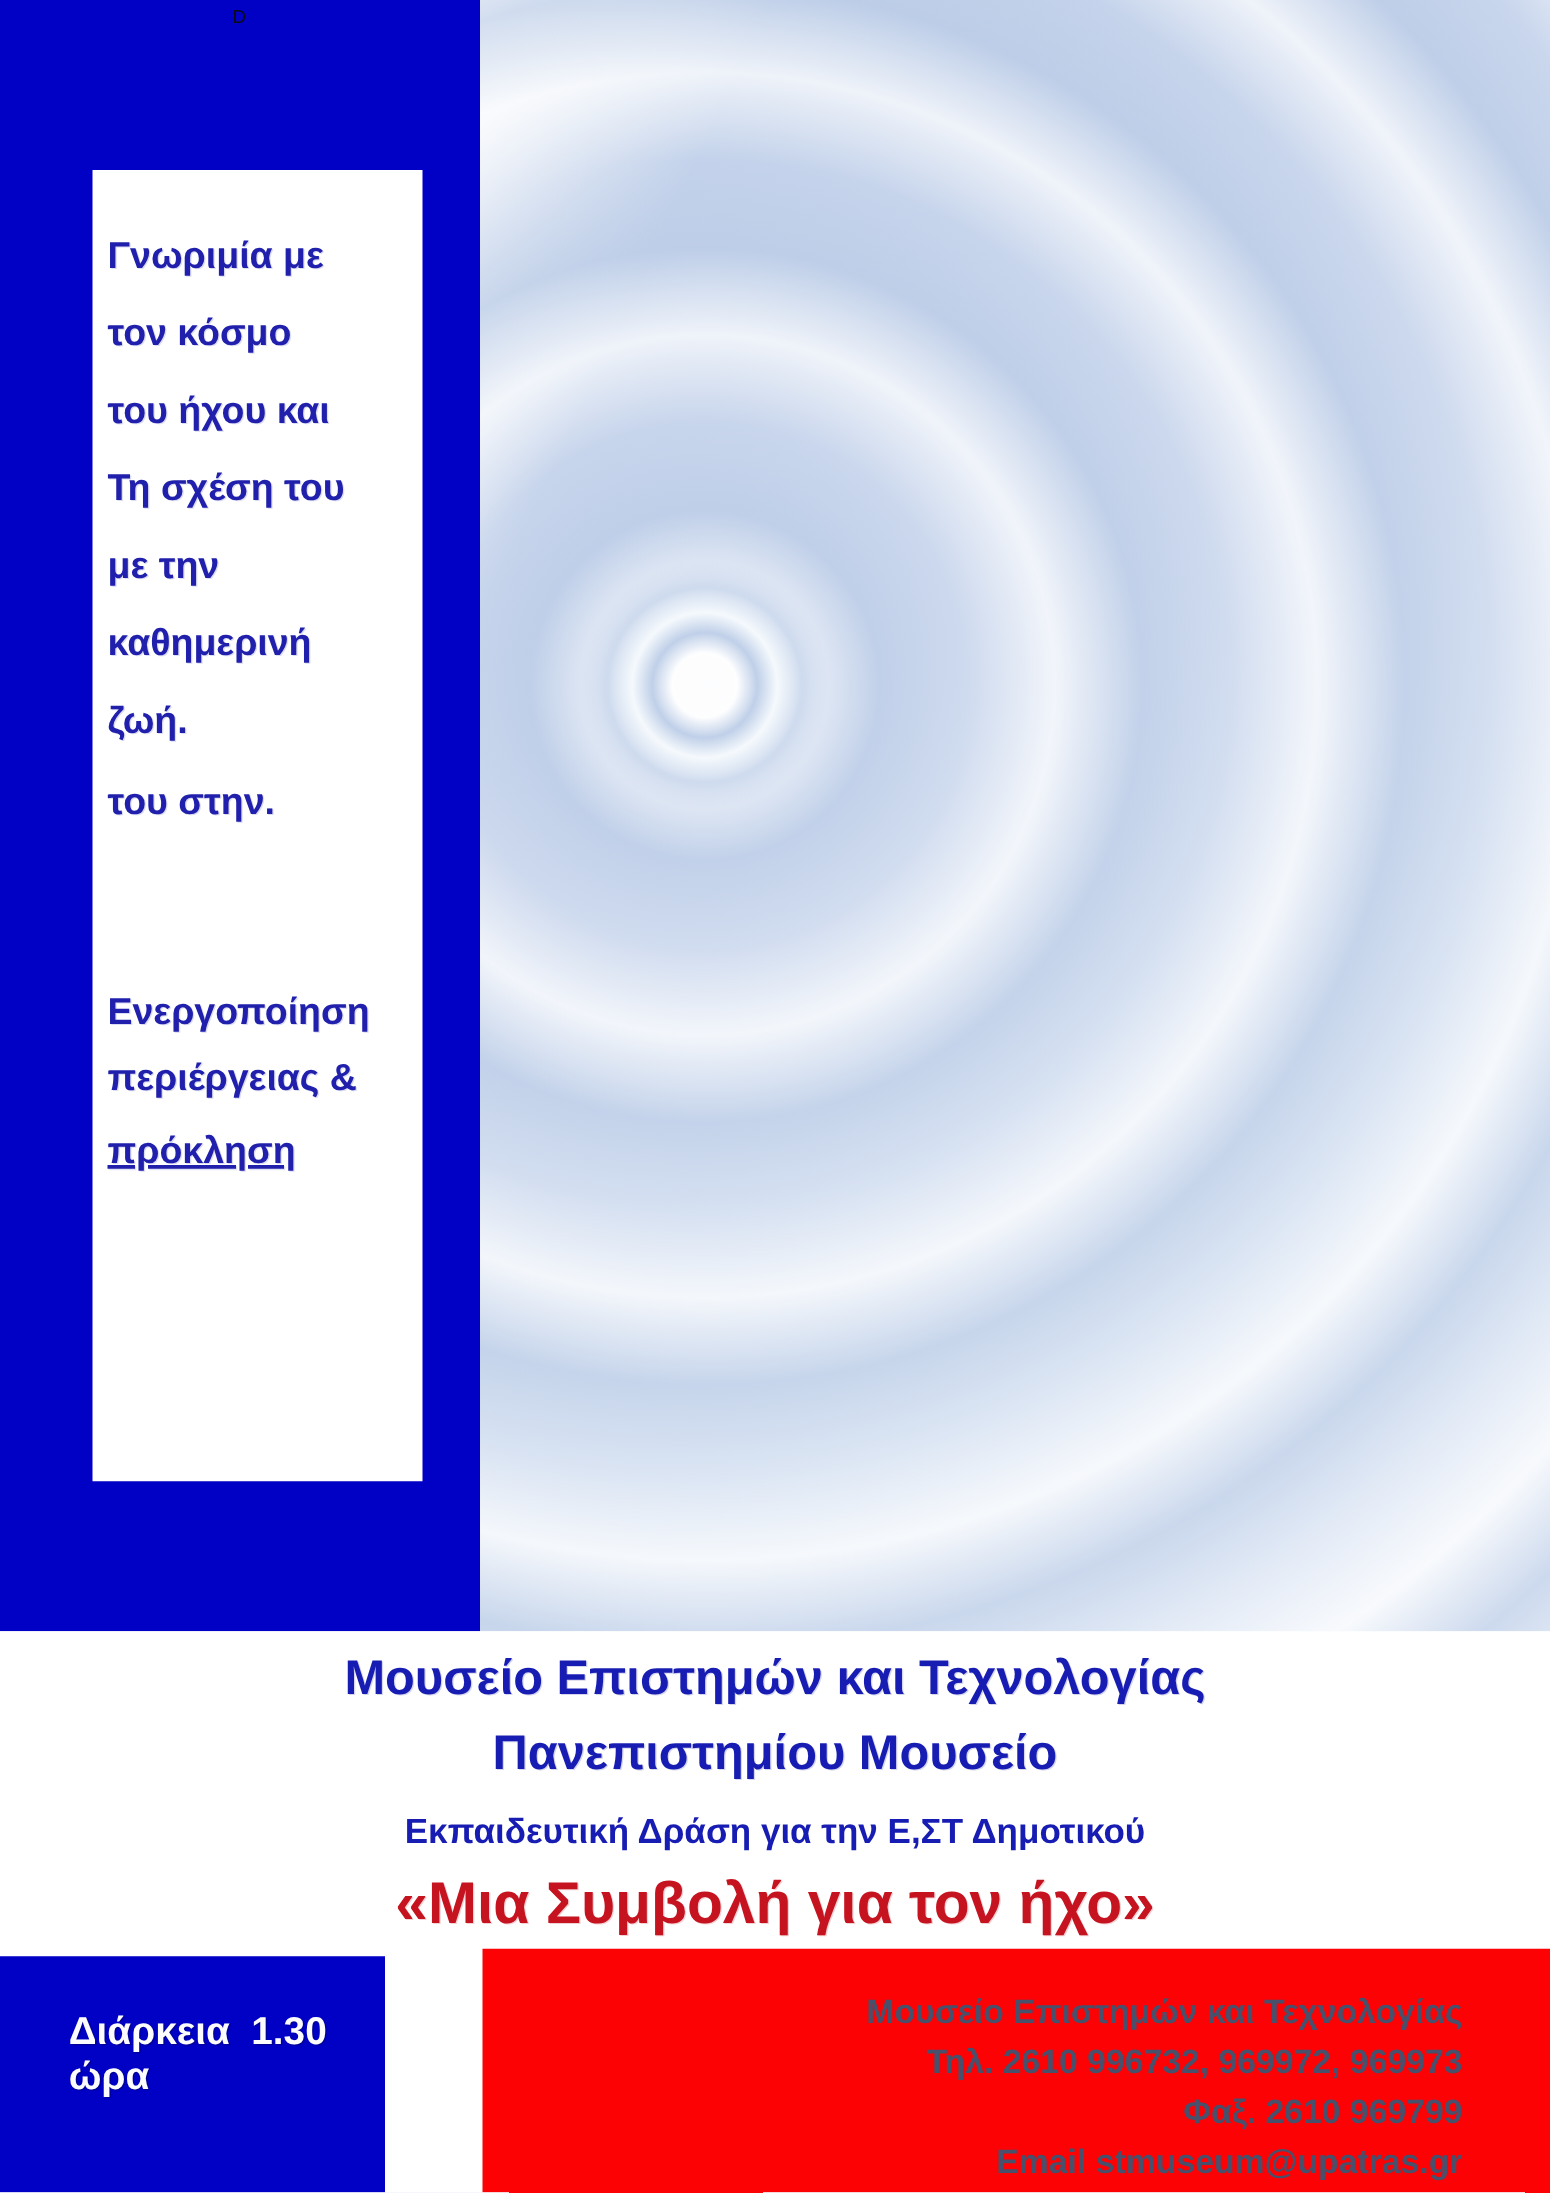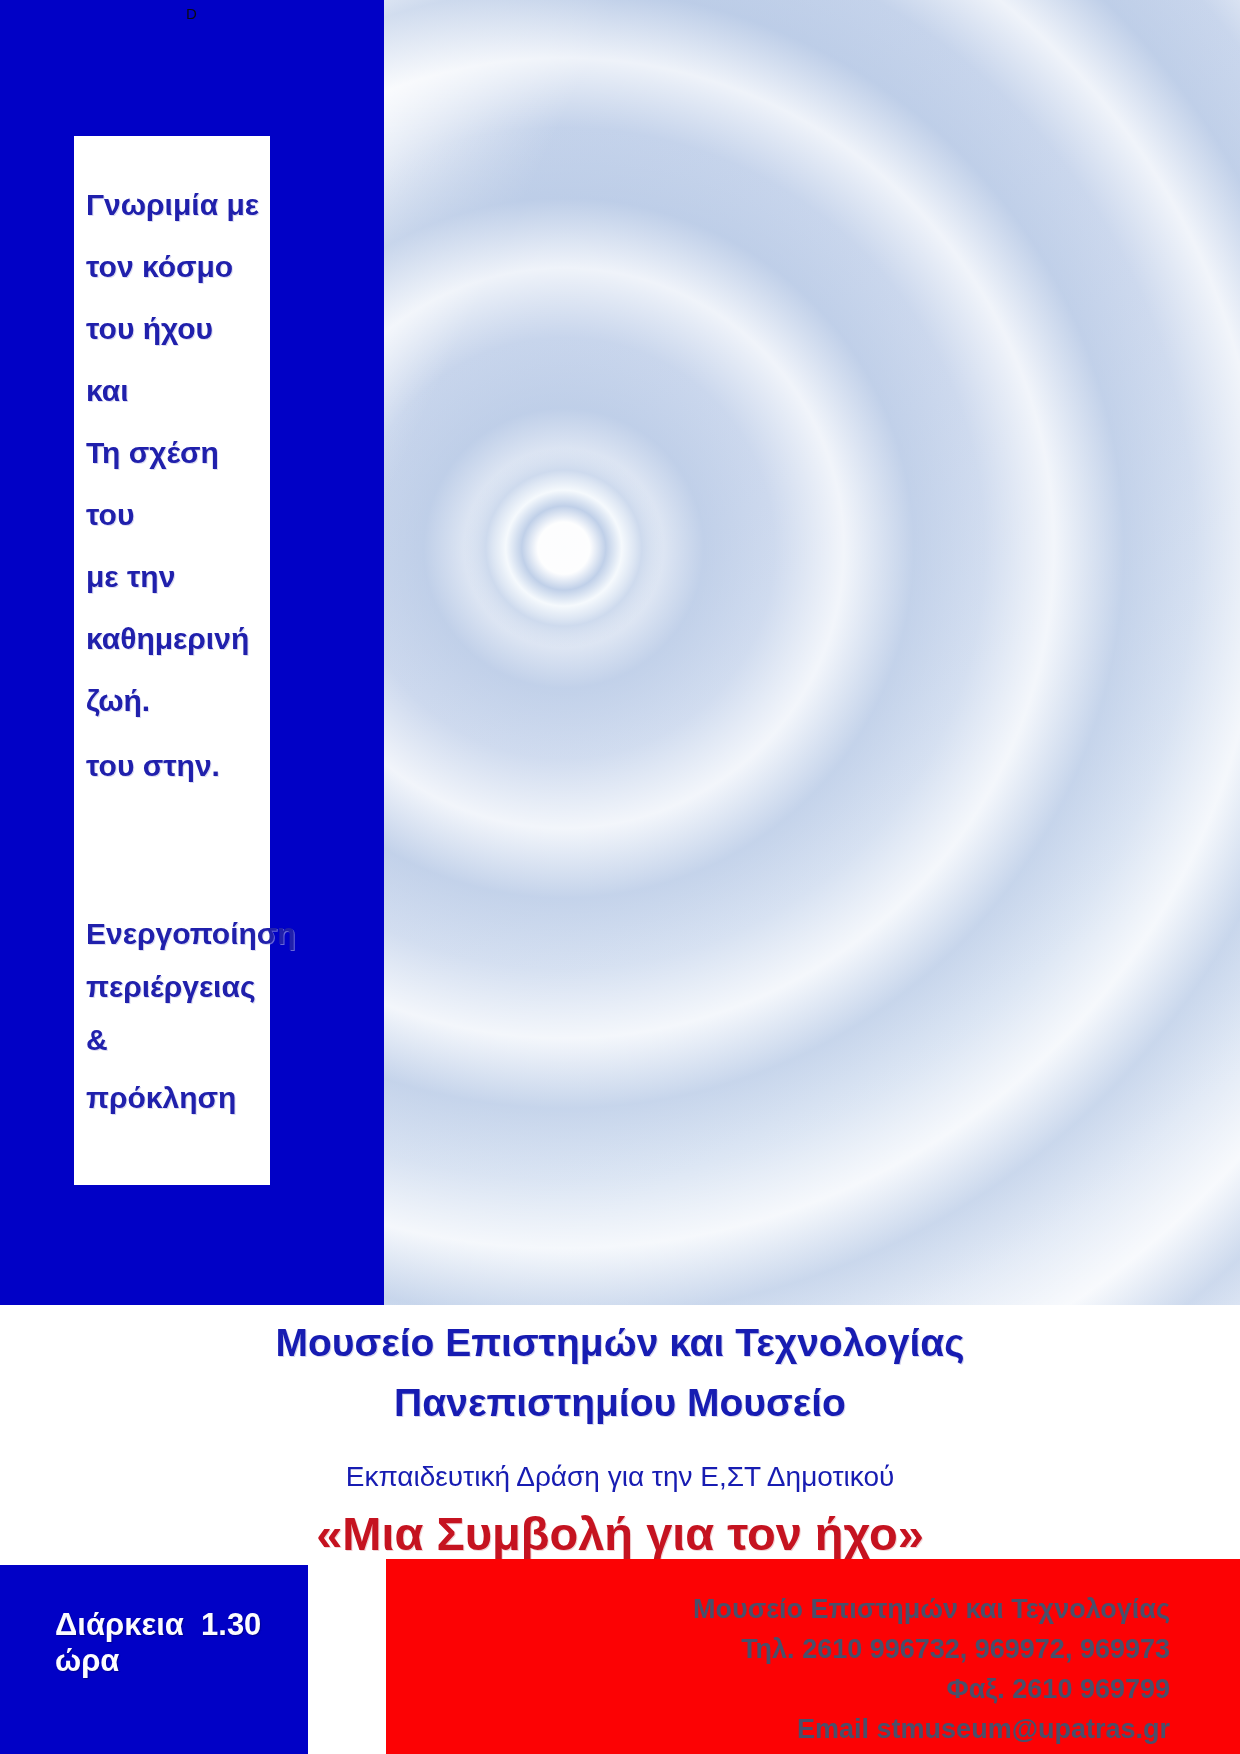--- a/index.html
+++ b/index.html
@@ -13,38 +13,38 @@
   
   .sidebar{
     position:absolute;left:0;top:0;width:384px;height:1305px;
     background:var(--panel-blue,#0101c6);
   }
   .corner-char{
     position:absolute;left:186px;top:5px;
     font-size:15px;color:#0b0b12;font-weight:400;
   }
   .whitebox{
-    position:absolute;left:74px;top:136px;width:196px;height:1049px;
+    position:absolute;left:74px;top:136px;width:264px;height:1049px;
     background:#ffffff;
     box-sizing:border-box;
     padding:38px 8px 0 12px;
   }
   .whitebox p{
     margin:0;
     color:var(--body-blue,#2020ac);
     font-weight:bold;
     font-size:30px;
     white-space:pre-wrap;
     text-shadow:1px 1px 0 rgba(190,190,230,.55);
   }
   .p1{line-height:62px;}
   .p2{line-height:47px;margin-top:36px !important;}
   .p3{line-height:47px;margin-top:10px !important;}
   .p4{line-height:53px;margin-top:118px !important;}
-  .p5{line-height:47px;margin-top:8px !important;}
+  .p5{line-height:47px;margin-top:8px !important;text-decoration:underline;}
   .p6{line-height:51px;margin-top:6px !important;}
 
   
   .ripple{
     position:absolute;left:384px;top:0;width:856px;height:1305px;
     background-color:#cad7ed;
     background-image:
       radial-gradient(circle at 21% 42%, rgba(255,255,255,.95) 0 26px, rgba(188,205,231,.9) 42px, rgba(246,250,253,.92) 58px, rgba(196,211,234,.75) 78px, rgba(255,255,255,0) 100px),
       repeating-radial-gradient(circle at 21% 42%, rgba(255,255,255,0) 0px, rgba(255,255,255,.72) 70px, rgba(183,201,229,.55) 140px, rgba(255,255,255,0) 210px),
       linear-gradient(115deg, rgba(255,255,255,.85) 0%, rgba(255,255,255,0) 16%),
@@ -57,22 +57,22 @@
     background:#ffffff;text-align:center;
     box-sizing:border-box;padding-top:8px;
   }
   .museum-line{
     margin:0;
     font-size:39px;line-height:60px;font-weight:bold;
     color:var(--heading-blue,#171cb2);
     text-shadow:1px 1px 0 rgba(185,185,225,.6);
   }
   .subtitle{
-    margin:24px 0 0 0;
-    font-size:28px;line-height:40px;font-weight:400;
+    margin:12px 0 0 0;
+    font-size:28px;line-height:40px;font-weight:700;
     color:var(--heading-blue,#171cb2);
   }
   .main-title{
     margin:8px 0 0 0;
     font-size:47px;line-height:58px;font-weight:bold;
     color:var(--title-red,#c51320);
     text-shadow:1px 1px 0 rgba(230,180,185,.6);
   }
 
   

